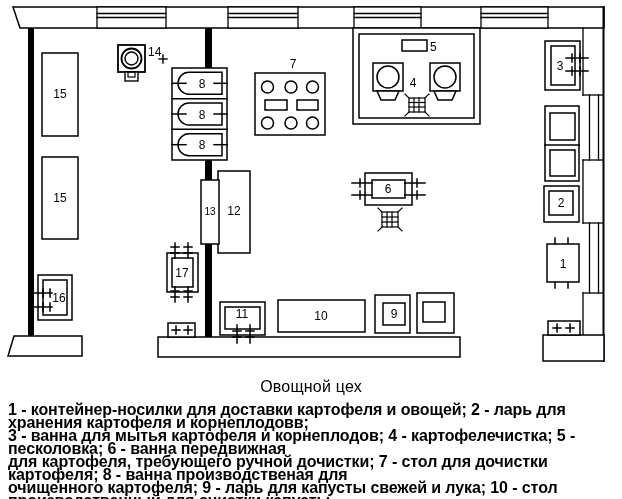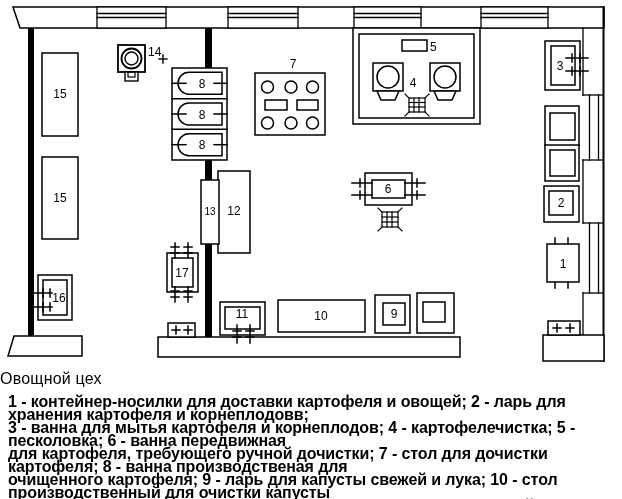--- a/index.html
+++ b/index.html
@@ -2,21 +2,21 @@
 <html><head>
 <meta charset="utf-8">
 <style>
   html,body{margin:0;padding:0;background:#ffffff;}
   body{width:622px;height:499px;overflow:hidden;font-family:"Liberation Sans",sans-serif;color:#000;}
   .plan-wrap{width:622px;height:362px;position:relative;}
   svg{display:block;}
   svg text{font-family:"Liberation Sans",sans-serif;font-size:12px;fill:#000;text-anchor:middle;}
   svg text.small{font-size:10px;}
   svg text.start{text-anchor:start;}
-  .title{ font-size:16px;margin-top:8px;letter-spacing:0.2px;}
+  .title{ text-align:center;font-size:16px;margin-top:16px;letter-spacing:0.2px;}
   .legend{ margin-top:7px;padding:0 6px 0 8px;font-size:16px;font-weight:bold;line-height:13px;
            letter-spacing:-0.1px;white-space:pre-line;}
 </style>
 </head>
 <body>
 
 <div class="plan-wrap">
 <svg width="622" height="362" viewBox="0 0 622 362" stroke-linecap="square">
 
   <g stroke="#000" stroke-width="1.5" fill="#fff">

